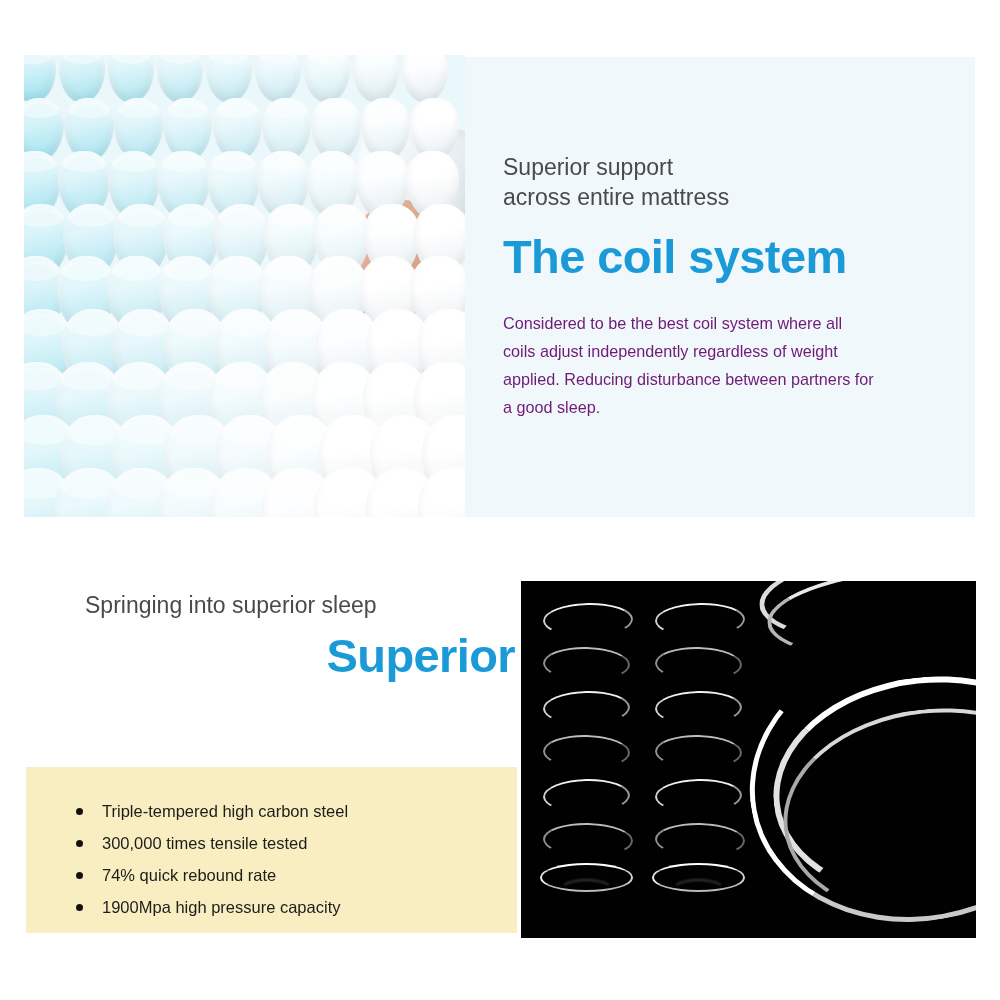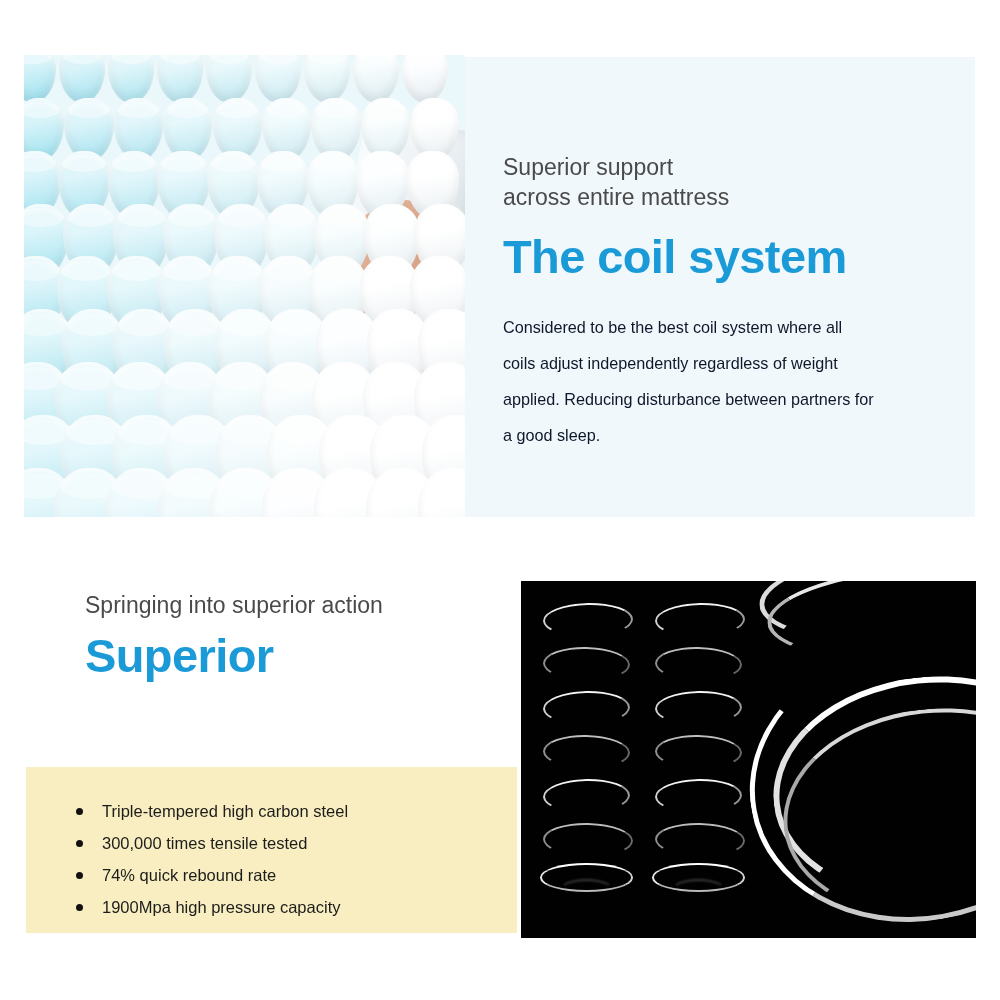--- a/index.html
+++ b/index.html
@@ -67,34 +67,35 @@
     position:absolute;left:503px;top:152px;width:420px;
     color:#4a4a4a;font-size:23px;line-height:30px;font-weight:400;
   }
   #top-headline{
     position:absolute;left:503px;top:232px;width:440px;
     color:#1b9ad8;font-size:47px;line-height:50px;font-weight:700;
     letter-spacing:-.6px;white-space:nowrap;
   }
   #top-body{
     position:absolute;left:503px;top:309px;width:372px;
-    color:#0f172a;font-size:16.2px;line-height:36px;font-weight:400;
+    color:#701a75;font-size:16.2px;line-height:28px;font-weight:400;
   }
 
   
   #bottom-section{position:absolute;left:0;top:540px;width:1000px;height:460px;}
 
   #bottom-eyebrow{
     position:absolute;left:85px;top:590px;width:440px;
     color:#4a4a4a;font-size:23px;line-height:30px;font-weight:400;
   }
   #bottom-headline{
     position:absolute;left:85px;top:630px;width:430px;
     color:#1b9ad8;font-size:47px;line-height:51px;font-weight:700;
     letter-spacing:-.6px;
+    text-align:right;
   }
 
   
   #feature-box{
     position:absolute;left:26px;top:767px;width:491px;height:166px;
     background:#f8eec1;
   }
   #feature-list{
     position:absolute;left:50px;top:24px;margin:0;padding:0;list-style:none;
   }
@@ -236,21 +237,21 @@
     <div>across entire mattress</div>
   </div>
 
   <div id="top-headline">The coil system</div>
 
   <div id="top-body">Considered to be the best coil system where all coils adjust independently regardless of weight applied. Reducing disturbance between partners for a good sleep.</div>
 </div>
 
 <div id="bottom-section"></div>
 
-<div id="bottom-eyebrow">Springing into superior action</div>
+<div id="bottom-eyebrow">Springing into superior sleep</div>
 
 <div id="bottom-headline">
   <div>Superior</div>
 </div>
 
 <div id="feature-box">
   <ul id="feature-list">
       <li><span class="bullet"></span><span>Triple-tempered high carbon steel</span></li>
       <li><span class="bullet"></span><span>300,000 times tensile tested</span></li>
       <li><span class="bullet"></span><span>74% quick rebound rate</span></li>

